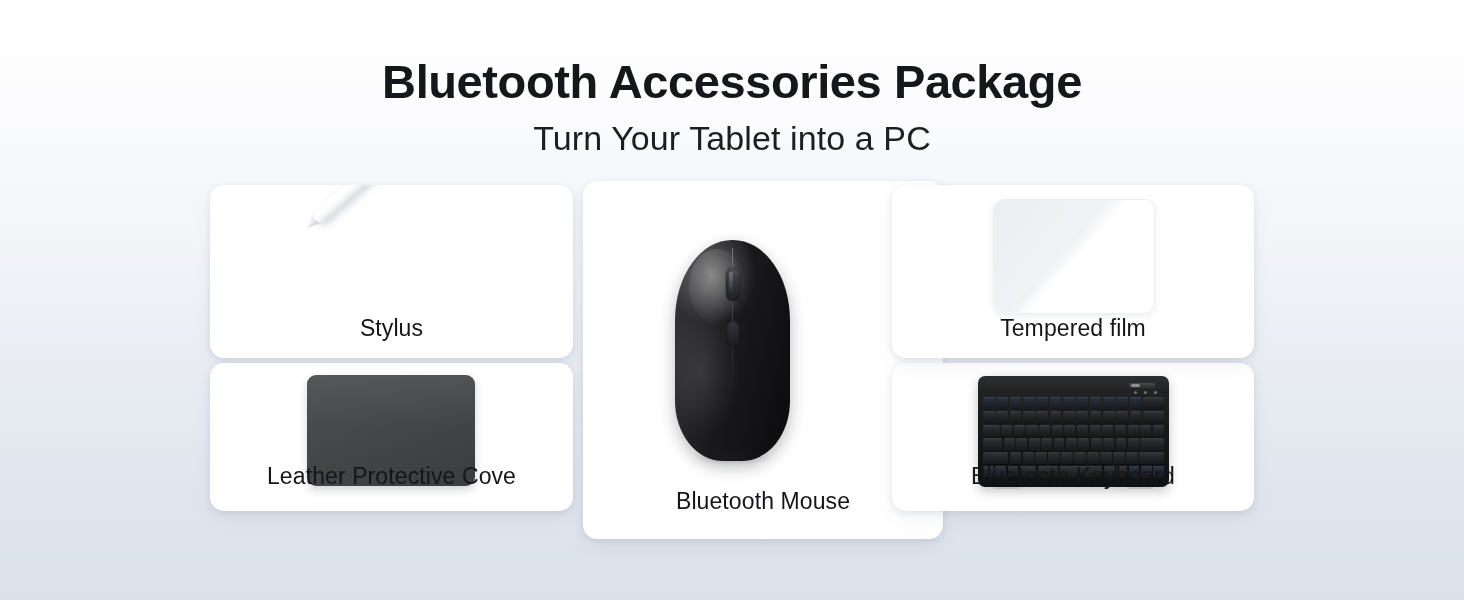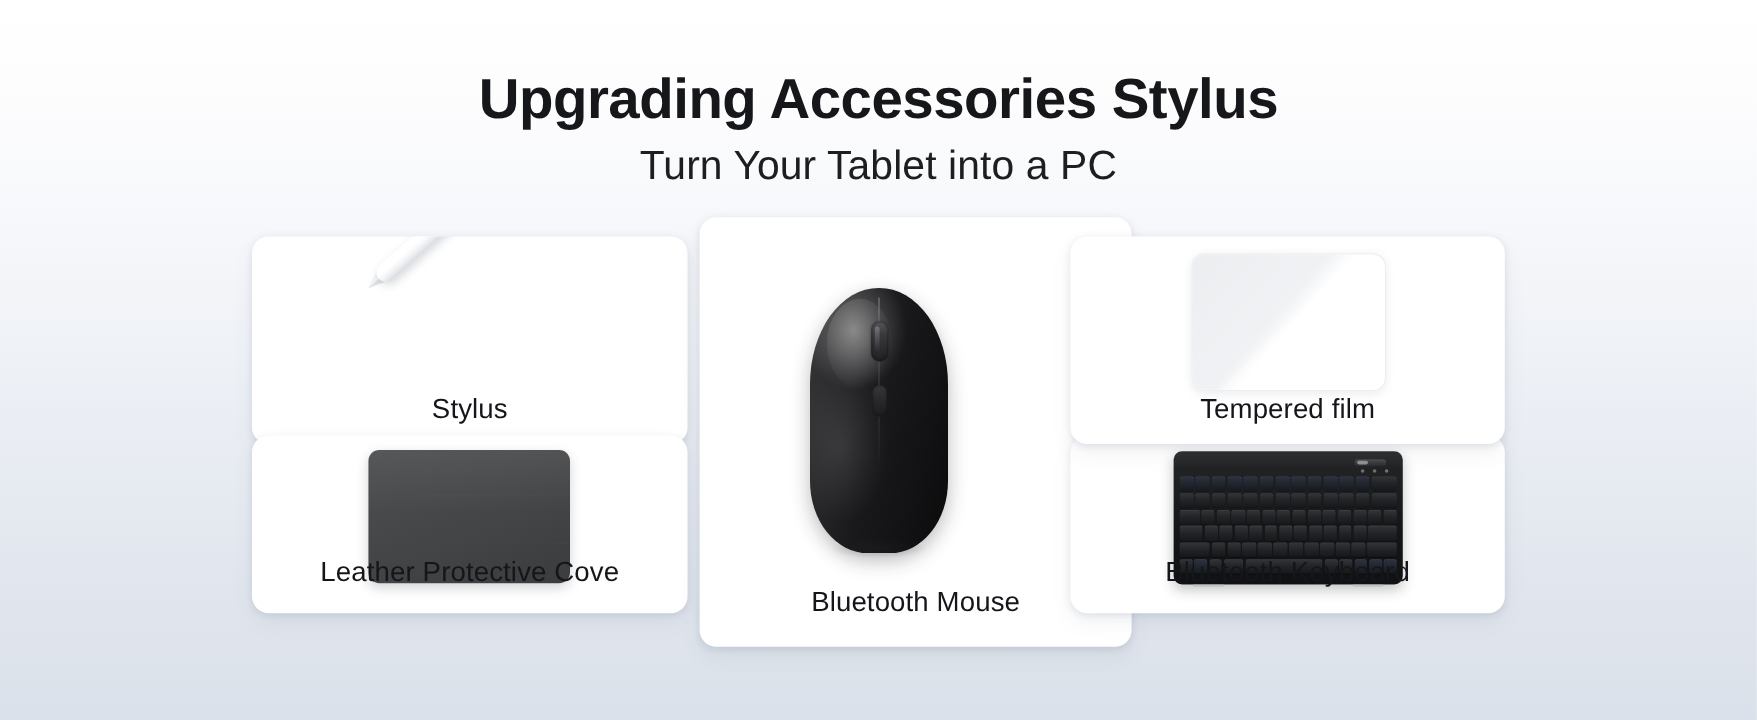--- a/index.html
+++ b/index.html
@@ -71,21 +71,21 @@
     position: absolute;
     background: #ffffff;
     border-radius: 14px;
     box-shadow: 0 2px 6px rgba(80, 95, 120, 0.13),
                 0 8px 18px rgba(80, 95, 120, 0.07);
     overflow: hidden;
   }
 
   .card-col-left  { left: 0px;   width: 363px; }
   .card-col-right { left: 682px; width: 362px; }
-  .card-row-top    { top: 16px;   height: 173px; padding-left: 36px; }
+  .card-row-top    { top: 4px;   height: 173px; padding-left: 36px; }
   .card-row-bottom { top: 182px; height: 148px; }
 
   .card-center {
     left: 373px;
     top: 0px;
     width: 360px;
     height: 358px;
   }
 
   .card-figure {
@@ -392,21 +392,21 @@
   }
   .kb-foot-l { left: 16px; }
   .kb-foot-r { right: 16px; }
 </style>
 </head>
 <body>
 
 <div class="banner">
 
   <div class="header">
-    <div class="page-title">Upgrading Accessories Stylus</div>
+    <div class="page-title">Bluetooth Accessories Package</div>
     <div class="page-subtitle">Turn Your Tablet into a PC</div>
   </div>
 
   <div class="grid">
 
     <div class="card card-col-left card-row-top">
       <div class="card-figure stylus-wrap">
         <div class="stylus">
           <div class="stylus-tip"></div>
           <div class="stylus-tip-shade"></div>

